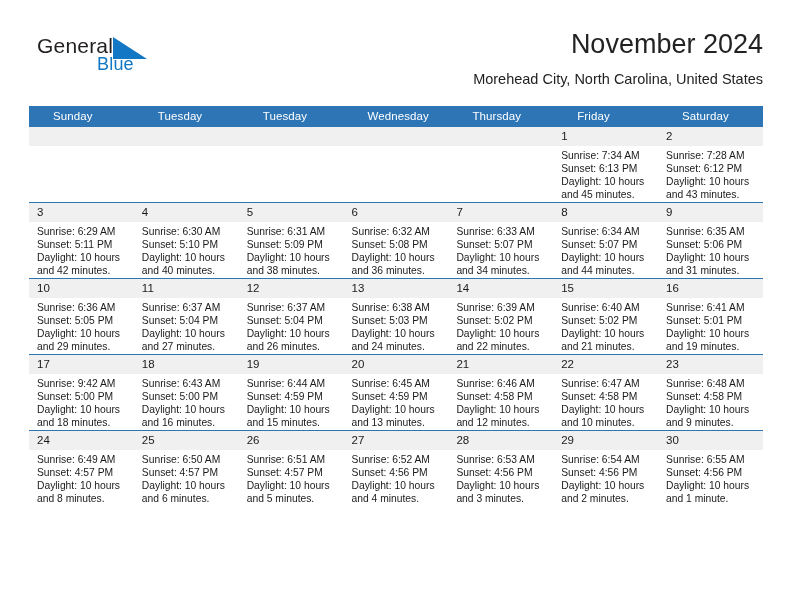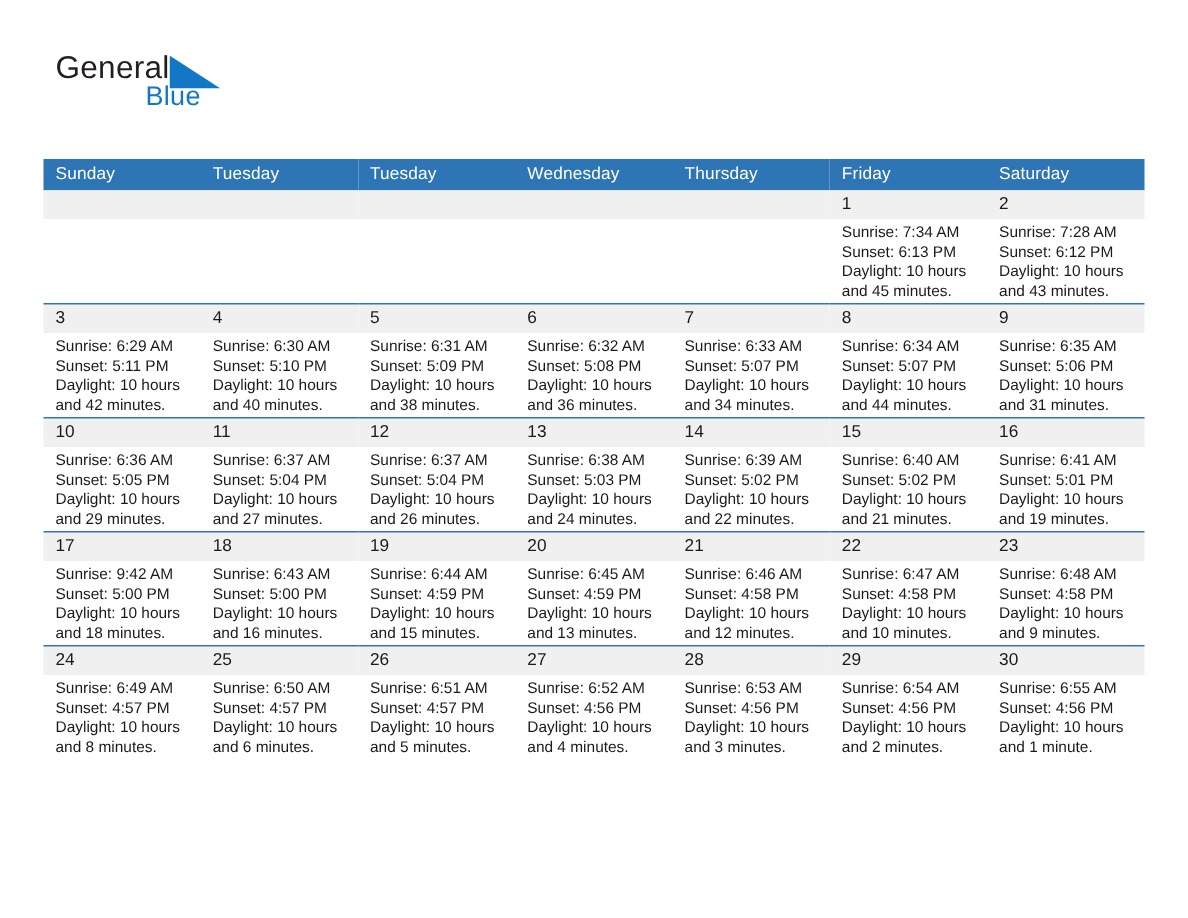--- a/index.html
+++ b/index.html
@@ -90,21 +90,21 @@
     width: 734px;
     border-collapse: collapse;
     table-layout: fixed;
   }
   .calendar th {
     background: #2e75b6;
     color: #ffffff;
     font-size: 11.5px;
     font-weight: normal;
     text-align: left;
-    padding: 4px 0 5px 8px;
+    padding: 4px 0 5px 24px;
     height: 11px;
     letter-spacing: .1px;
   }
   .calendar td {
     vertical-align: top;
     width: 104.85px;
     height: 75px;
     padding: 0;
     border-top: 1px solid #2e75b6;
     background: #ffffff;
@@ -139,20 +139,22 @@
 
     <div class="brand">
       <span class="brand-general">General</span>
       <svg class="brand-triangle" viewBox="0 0 34 22">
         <polygon points="0,0 34,22 0,22" fill="#1277c4" transform="translate(0,0)"></polygon>
       </svg>
       <span class="brand-blue">Blue</span>
     </div>
 
     <div class="title-block">
+      <div class="cal-title">November 2024</div>
+      <div class="cal-subtitle">Morehead City, North Carolina, United States</div>
     </div>
   </div>
 
   <table class="calendar">
     <thead>
       <tr>
         <th>Sunday</th>
         <th>Tuesday</th>
         <th>Tuesday</th>
         <th>Wednesday</th>

